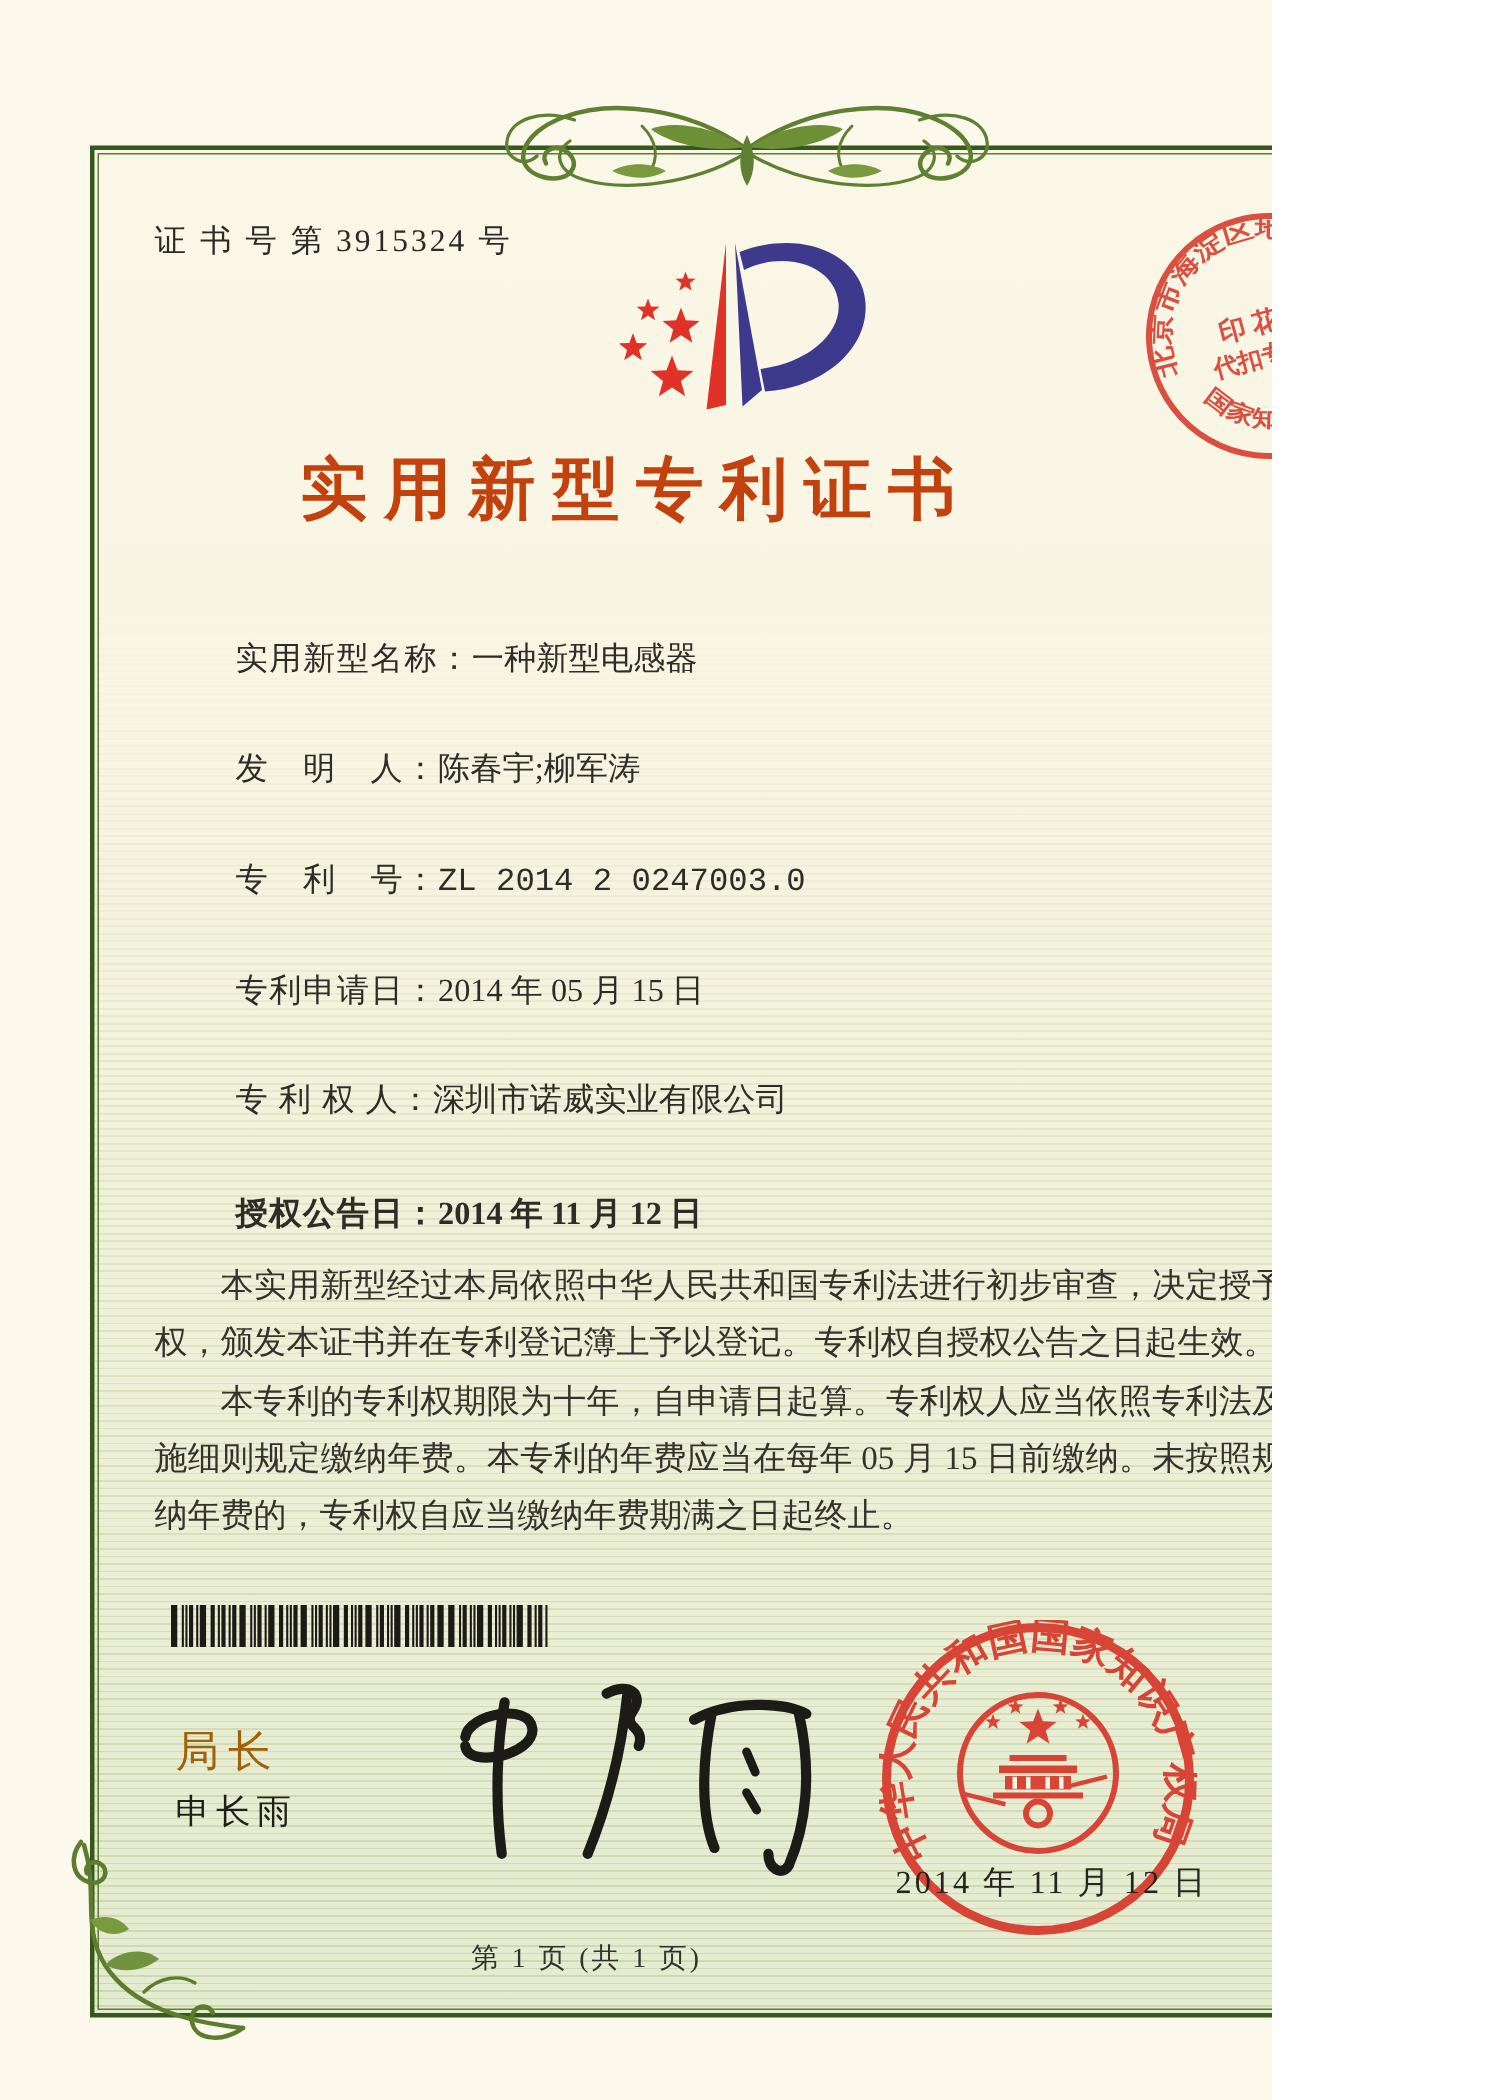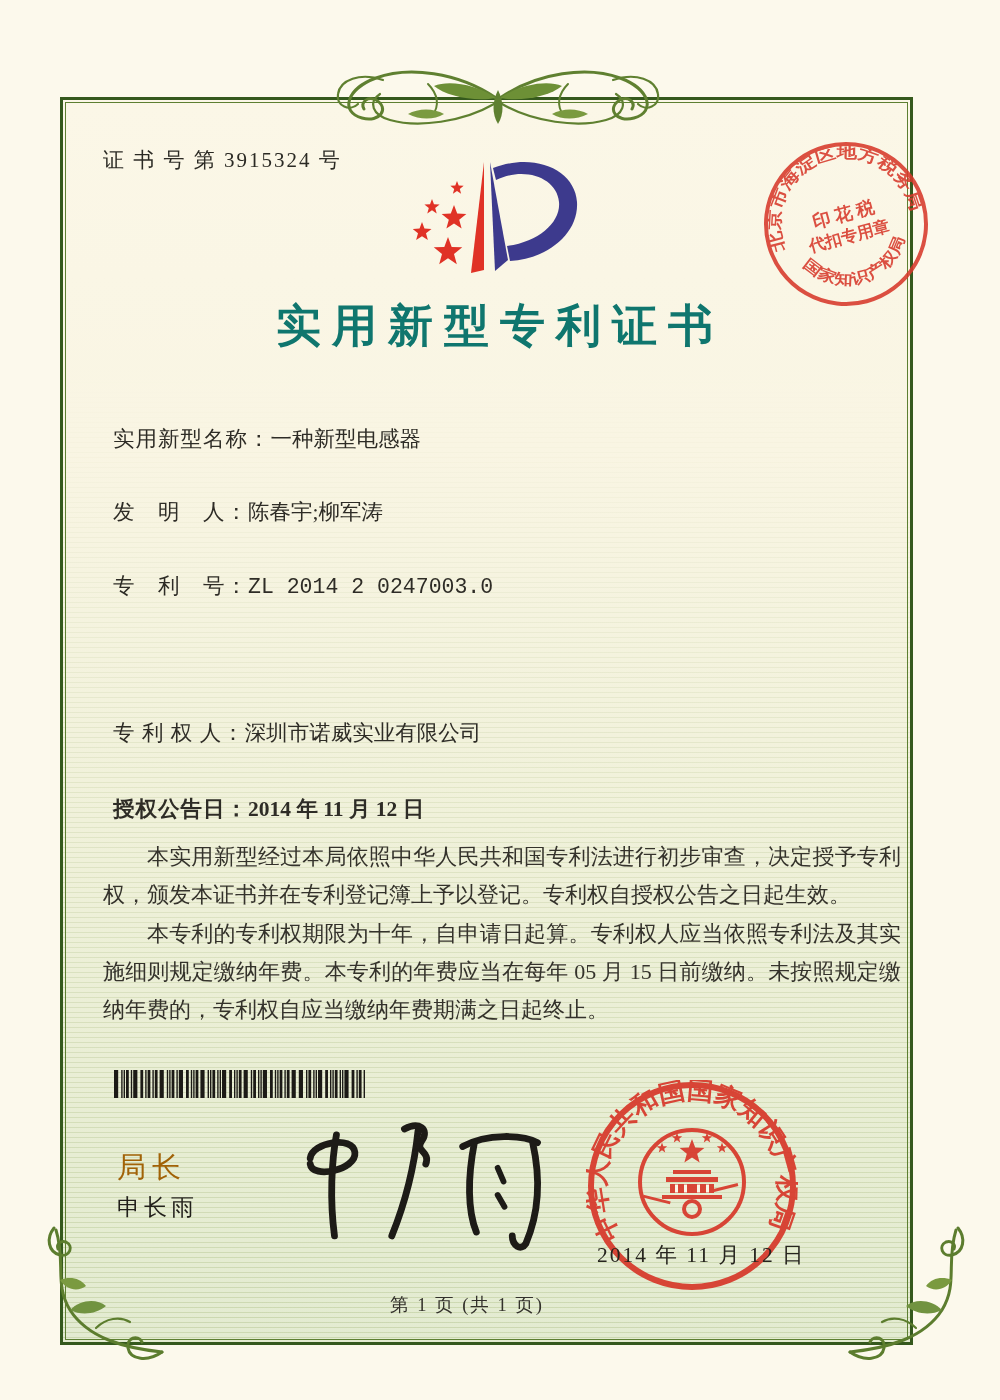--- a/index.html
+++ b/index.html
@@ -1,17 +1,17 @@
 <!DOCTYPE html>
 <html><head>
 <meta charset="utf-8">
 <style>
   html,body{margin:0;padding:0;}
   #page{
-    position:relative; width:1000px; height:1400px; overflow:hidden;
+    position:relative; width:848px; height:1400px; overflow:hidden;
     background:#fcf9ec;
     font-family:"Liberation Serif","DejaVu Serif",serif;
     color:#2e2c26;
   }
   
   #paper-tint{
     position:absolute; left:63px; top:100px; width:847px; height:1243px;
     background:linear-gradient(180deg,#fbf7e7 0%,#f9f5e3 28%,#f0f1da 58%,#e7edd3 85%,#e3ebd1 100%);
   }
   #guilloche{
@@ -24,24 +24,24 @@
     position:absolute; left:60px; top:97px; width:853px; height:1248px;
     border:3px solid #35591d; box-sizing:border-box; pointer-events:none;
   }
   #frame-inner{
     position:absolute; inset:2px; border:1px solid #5d7f31;
   }
   .abs{position:absolute;}
   #cert-no{left:103px; top:146px; font-size:21px; letter-spacing:2px; color:#2b2a24;}
   #title{
     left:0; right:0; top:296px; text-align:center;
-    font-size:45px; font-weight:bold; letter-spacing:11px; color:#0f766e;
+    font-size:45px; font-weight:bold; letter-spacing:11px; color:#c2410c;
   }
   .field{left:113px; font-size:21.5px; white-space:nowrap; color:#2e2c26;}
-  .field .lbl{letter-spacing:1px;}
+  .field .lbl{letter-spacing:1px;margin-left:44px;}
   #f0{top:424px;} #f1{top:497px;font-family:Liberation Serif, serif;} #f2{top:571px;font-family:Liberation Mono, monospace;}
   #f3{top:645px;} #f4{top:718px;text-align:right;} #f5{top:794px;font-weight:bold;}
   #body-text{
     left:103px; top:838px; width:798px;
     font-size:22px; line-height:1.74; text-align:justify; color:#34322b;
   }
   #body-text p{margin:0; text-indent:2em;}
   #barcode{left:114px; top:1070px; width:252px; height:28px;}
   #sig-title{left:117px; top:1148px; font-size:29px; letter-spacing:6px;
      font-family:Liberation Mono, monospace; color:#a16207;}
@@ -139,20 +139,23 @@
   <div id="title" class="abs z3">实用新型专利证书</div>
 
   <div id="f0" class="abs field z3">
     <span class="lbl">实用新型名称：</span><span>一种新型电感器</span>
   </div>
   <div id="f1" class="abs field z3">
     <span class="lbl">发　明　人：</span><span>陈春宇;柳军涛</span>
   </div>
   <div id="f2" class="abs field z3">
     <span class="lbl">专　利　号：</span><span>ZL 2014 2 0247003.0</span>
+  </div>
+  <div id="f3" class="abs field z3">
+    <span class="lbl">专利申请日：</span><span>2014 年 05 月 15 日</span>
   </div>
   <div id="f4" class="abs field z3">
     <span class="lbl">专 利 权 人：</span><span>深圳市诺威实业有限公司</span>
   </div>
   <div id="f5" class="abs field z3">
     <span class="lbl">授权公告日：</span><span>2014 年 11 月 12 日</span>
   </div>
 
   <div id="body-text" class="abs z3">
     <p>本实用新型经过本局依照中华人民共和国专利法进行初步审查，决定授予专利权，颁发本证书并在专利登记簿上予以登记。专利权自授权公告之日起生效。</p>

